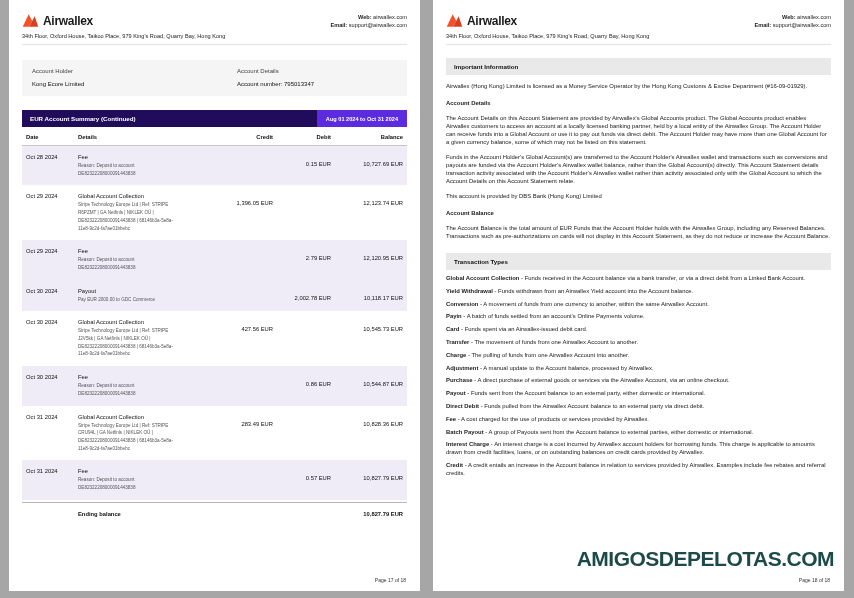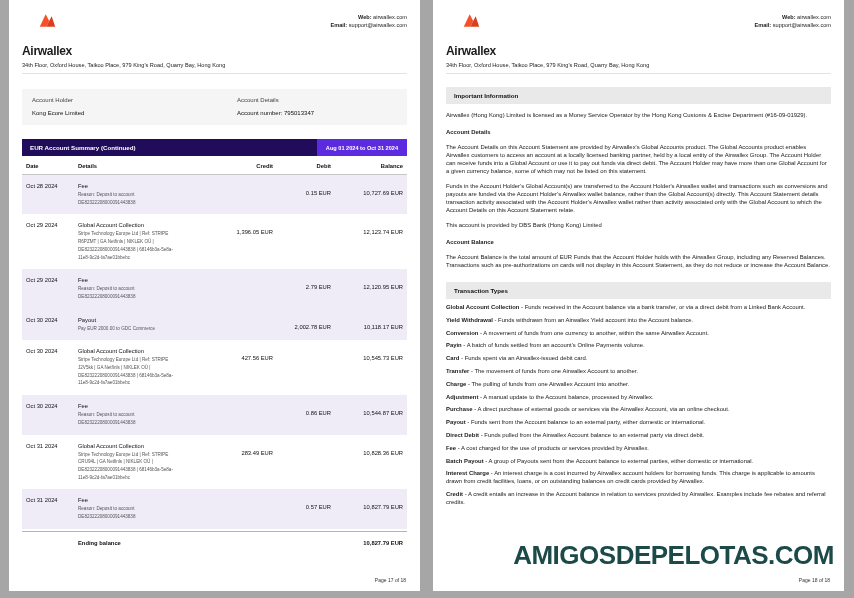--- a/index.html
+++ b/index.html
@@ -9,21 +9,21 @@
     font-family:"Liberation Sans", sans-serif;
     position:relative; overflow:hidden;
   }
   .canvas { position:absolute; inset:0; display:flex; gap:13px; padding:0 9px; }
   .page {
     background:#ffffff; width:411px; height:591px; position:relative;
     padding:13px 13px 0 13px; flex:0 0 auto;
   }
   
   .hdr { display:flex; justify-content:space-between; align-items:flex-start; }
-  .brand { display:flex; align-items:center; gap:16px;flex-direction:column; }
+  .brand { display:flex; align-items:center; gap:4px; }
   .brand-name { font-size:12px; font-weight:bold; color:#1b1b1b; letter-spacing:-0.3px; }
   .contact { text-align:right; font-size:5.6px; color:#222; line-height:8px; }
   .contact b { font-weight:bold; }
   .address { font-size:5.6px; color:#222; margin-top:4px; }
   .hdr-rule { border-bottom:1px solid #e2e2e2; margin-top:5px; }
   
   .acct-box { display:flex; background:#f5f5f5; margin-top:15px; padding:8px 10px 9px 10px; }
   .acct-col-l { width:205px; }
   .acct-col-r { flex:1; }
   .acct-label { font-size:6px; color:#444; }
@@ -48,21 +48,21 @@
   .trow.ending { border-top:1px solid #b5b5b5; font-weight:bold; padding:8px 0; margin-top:2px; }
   .page-num { position:absolute; bottom:8px; right:14px; font-size:5px; color:#333; }
   
   .section-bar { background:#e9e9e9; font-size:6.2px; font-weight:bold; color:#111; padding:5px 8px; margin-top:13px; }
   .iblock { font-size:5.9px; color:#1a1a1a; line-height:8px; margin-top:7px; }
   .iblock.ihead { font-weight:bold; margin-top:9px; }
   .titem { font-size:5.9px; color:#1a1a1a; line-height:7.8px; margin-top:5px; }
   .tterm { font-weight:bold; }
   .watermark {
     position:absolute; bottom:20px; right:10px;
-    font-size:26px; font-weight:bold; color:#1c4a49; letter-spacing:-0.5px;
+    font-size:21px; font-weight:bold; color:#1c4a49; letter-spacing:-0.5px;
     white-space:nowrap;
   }
 </style>
 </head>
 <body>
 
 <div class="canvas">
 
   <div class="page">
     <div class="hdr">

